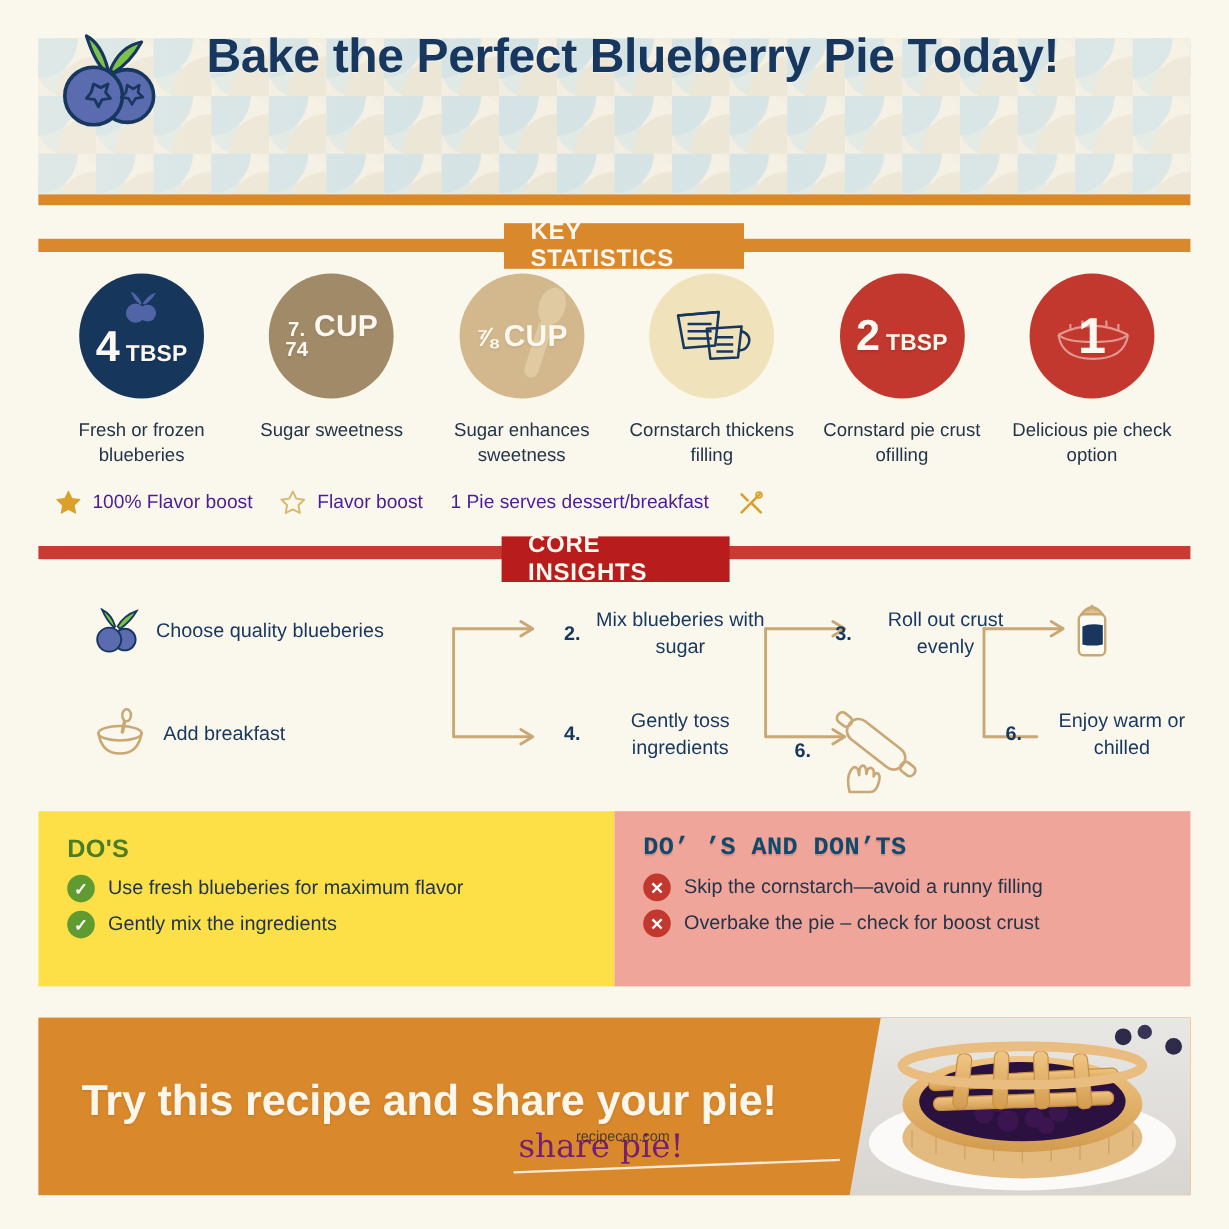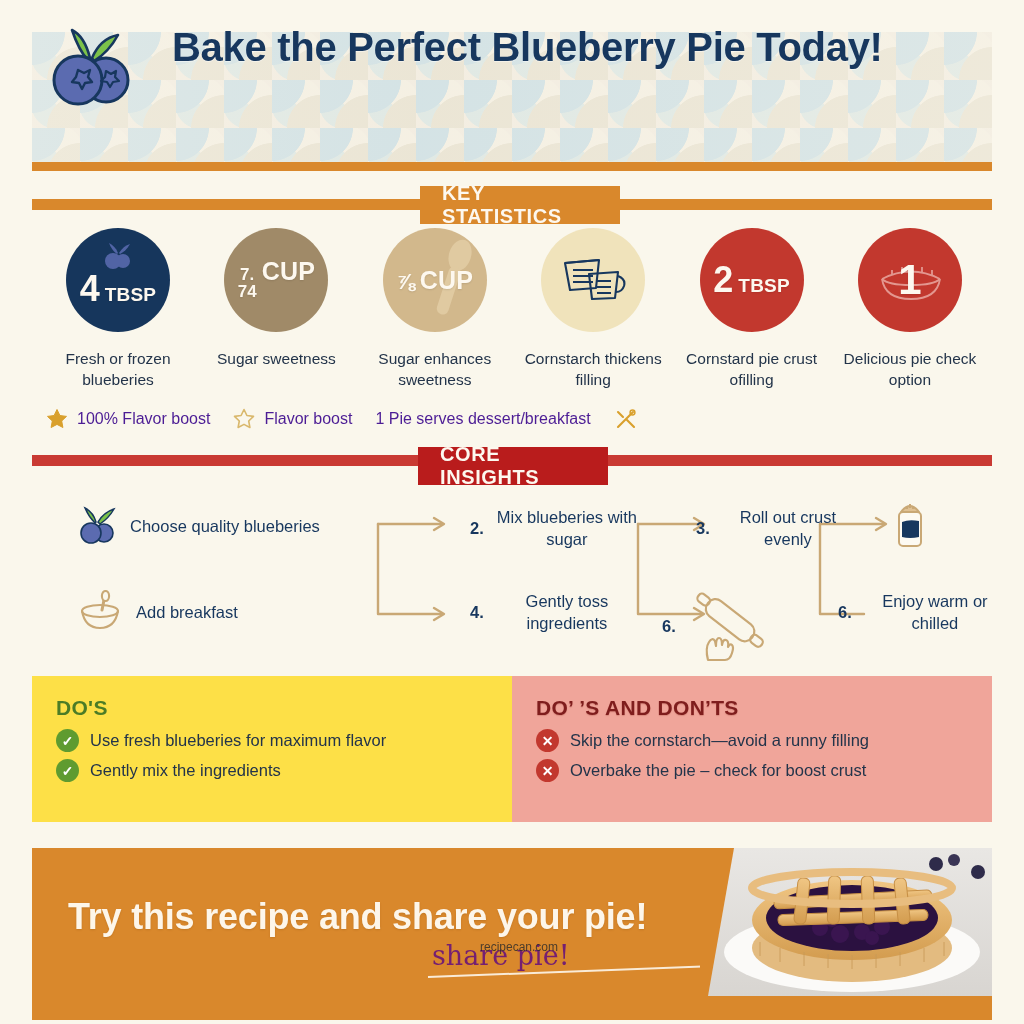--- a/index.html
+++ b/index.html
@@ -91,31 +91,31 @@
   .flow-text { color: #17375e; font-size: 16.5px; line-height: 1.34; }
   .flow-text.num { font-weight: bold; }
   .flow-bracket { position: absolute; }
 
   
   .panel { position: absolute; top: 676px; height: 146px; padding: 20px 22px 0 24px; }
   .panel.do { left: 32px; width: 480px; background: #fde047; }
   .panel.dont { left: 512px; width: 480px; background: #f0a59a; }
   .panel-title { font-weight: bold; font-size: 21px; letter-spacing: .3px; margin-bottom: 9px; }
   .panel.do .panel-title { color: #4c7c26; }
-  .panel.dont .panel-title { color: #7f1d1d; text-shadow: 0 1px 1px rgba(150,50,40,.25); }
+  .panel.dont .panel-title { color: #0c4a6e; text-shadow: 0 1px 1px rgba(150,50,40,.25); font-family: Liberation Mono, monospace; }
   .panel-item { display: flex; align-items: center; gap: 11px; margin-bottom: 7px;
                 color: #23344a; font-size: 16.5px; }
   .mark { width: 23px; height: 23px; border-radius: 50%; flex: 0 0 23px;
           display: flex; align-items: center; justify-content: center;
           color: #fff; font-size: 14px; font-weight: bold; }
   .mark.ok { background: #5f9b30; }
   .mark.no { background: #c2382e; }
 
   
-  .cta { position: absolute; left: 32px; top: 848px; width: 960px; height: 172px;
+  .cta { position: absolute; left: 32px; top: 848px; width: 960px; height: 148px;
          background: #d9882c; overflow: hidden; }
   .cta-title { position: absolute; left: 36px; top: 48px; width: 660px;
                color: #fdf6ea; font-weight: bold; font-size: 36px; letter-spacing: -.2px;
                text-shadow: 0 1px 2px rgba(120,70,15,.22); }
   .cta-script { position: absolute; left: 400px; top: 92px;
                 color: #701a75; font-size: 27px; 
                 font-family: "DejaVu Serif", serif; opacity: .95; }
   .cta-underline { position: absolute; left: 396px; top: 128px; width: 300px; height: 2px;
                    background: #fdf6ea; opacity: .9;
                    transform: rotate(-2.2deg); transform-origin: left center; }

